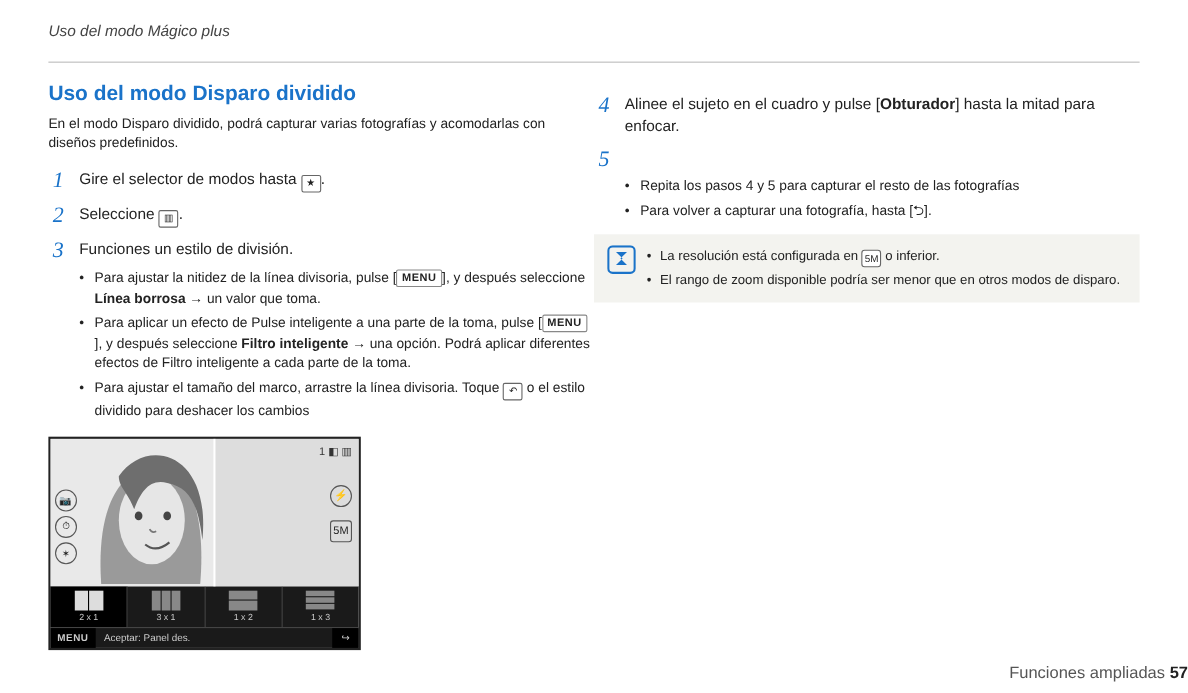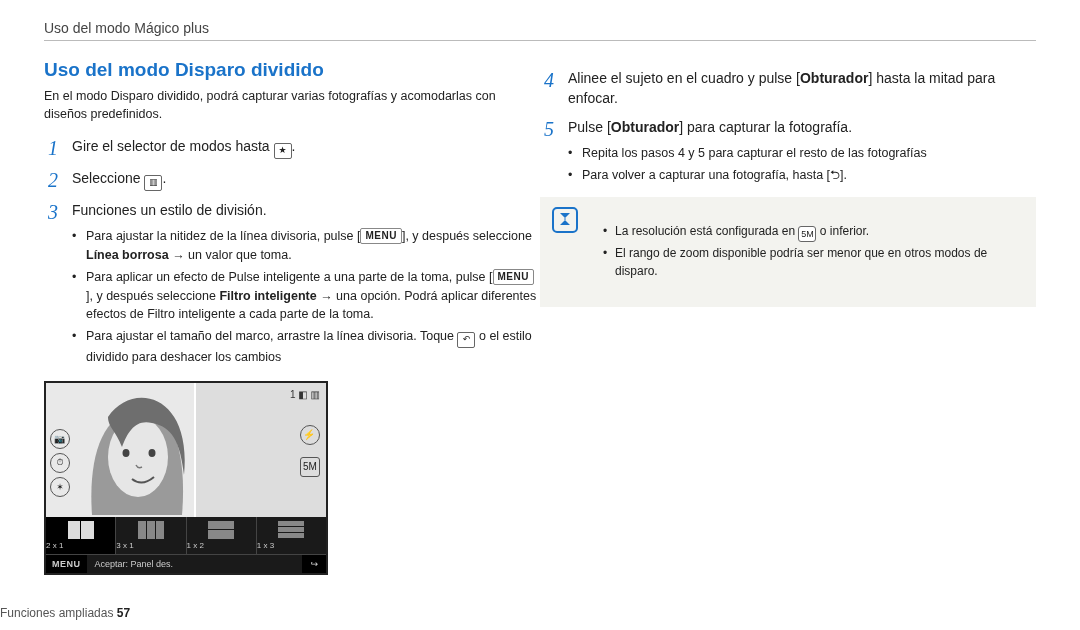--- a/index.html
+++ b/index.html
@@ -1,58 +1,58 @@
 <!DOCTYPE html>
 <html><head>
 <meta charset="utf-8">
 <style>
   html,body{margin:0;padding:0;background:#fff;font-family:"Segoe UI",Arial,sans-serif;color:#222}
   .page{width:1080px;height:630px;position:relative;box-sizing:border-box;padding:20px 44px 0 44px}
-  .header{font-size:14px;color:#444;border-bottom:1px solid #bbb;padding-bottom:4px;margin-bottom:18px}
+  .header{font-size:14px;color:#444;font-style:italic;border-bottom:1px solid #bbb;padding-bottom:20px;margin-bottom:18px}
   .cols{display:flex;}
   .col{flex:1;min-width:0}
   .title{color:#1a73c9;font-weight:700;font-size:19px;margin-bottom:6px}
   .lead{font-size:12.5px;line-height:1.45;margin-bottom:14px}
   .step{display:flex;gap:10px;margin-top:10px}
   .step .num{font-family:Georgia,"Times New Roman",serif;font-style:italic;color:#1a73c9;font-size:20px;line-height:1.1;width:18px;flex:none;text-align:center}
   .step .body{font-size:14px;line-height:1.4}
   .sub{margin:4px 0 0 28px;padding:0;list-style:none}
   .sub li{position:relative;padding-left:14px;font-size:12.5px;line-height:1.5;margin-top:3px}
   .sub li:before{content:"•";position:absolute;left:0;top:0}
   .bold{font-weight:700}
   .menu-box{display:inline-block;border:1px solid #888;border-radius:2px;padding:0 4px;font-size:10px;font-weight:700;letter-spacing:0.5px;vertical-align:1px;line-height:14px}
   .tiny-icon{display:inline-flex;align-items:center;justify-content:center;width:16px;height:14px;border:1px solid #666;border-radius:2px;font-size:9px;vertical-align:-2px;background:#fff}
   .note{display:flex;gap:10px;background:#f3f3ef;padding:10px 12px;font-size:12px;line-height:1.5;margin-top:12px}
   .note-icon{flex:none;width:26px;height:26px}
-  .note ul{margin:15px;padding:0;list-style:none}
+  .note ul{margin:0;padding:0;list-style:none}
   .note li{position:relative;padding-left:12px;margin-bottom:2px}
   .note li:before{content:"•";position:absolute;left:0}
   .screenshot{margin-top:14px;width:280px;border:2px solid #222;background:#f0f0f0;position:relative}
   .ss-top{height:134px;display:flex;position:relative}
   .ss-left{width:148px;background:#e9e9e9;position:relative;border-right:2px solid #fff}
   .ss-right{flex:1;background:#ddd;position:relative}
   .ss-icons-l{position:absolute;left:4px;top:46px;display:flex;flex-direction:column;gap:4px}
   .ss-icons-l span{display:inline-flex;width:18px;height:18px;border:1.5px solid #555;border-radius:50%;align-items:center;justify-content:center;font-size:9px}
   .ss-icons-r{position:absolute;right:6px;top:6px;display:flex;flex-direction:column;gap:6px;align-items:flex-end;color:#333;font-size:10px}
   .ss-icons-r2{position:absolute;right:6px;top:42px;display:flex;flex-direction:column;gap:12px;align-items:center}
   .ss-icons-r2 span{display:inline-flex;width:18px;height:18px;border:1.5px solid #555;border-radius:50%;align-items:center;justify-content:center;font-size:10px}
   .face{position:absolute;left:26px;top:4px;width:120px;height:128px}
   .thumbs{display:flex;background:#1a1a1a}
-  .thumb{flex:1;padding:4px 0;border-right:1px solid #444}
+  .thumb{flex:1;text-align:center;padding:4px 0;border-right:1px solid #444}
   .thumb:last-child{border-right:none}
   .thumb .t-box{margin:0 auto 2px;width:26px;height:18px;display:flex;gap:1px}
   .thumb .t-box div{background:#888;flex:1}
   .thumb.sel .t-box div{background:#ddd}
   .thumb.sel{background:#000}
   .thumb .t-lbl{color:#ccc;font-size:8px}
   .ss-bar{display:flex;align-items:center;background:#1a1a1a;color:#ccc;font-size:9px;border-top:1px solid #444}
   .ss-bar .menu{background:#000;padding:4px 6px;font-weight:700;font-size:9px;letter-spacing:0.5px}
   .ss-bar .mid{flex:1;padding:4px 8px}
   .ss-bar .arr{padding:4px 8px;background:#000}
-  .footer{position:absolute;bottom:10px;left:0;right:0;text-align:left;font-size:12px;color:#555}
+  .footer{position:absolute;bottom:10px;left:0;right:0;text-align:right;font-size:15px;color:#555}
   .footer .pn{font-weight:700;color:#222}
 </style>
 </head>
 <body>
 
 <div class="page">
   <div class="header">Uso del modo Mágico plus</div>
   <div class="cols">
 
     <div class="col">
@@ -148,21 +148,20 @@
     </div>
 
     <div class="col">
       <div class="step">
         <div class="num">4</div>
         <div class="body"><span>Alinee el sujeto en el cuadro y pulse [</span><span class="bold">Obturador</span><span>] hasta la mitad para enfocar.</span></div>
       </div>
 
       <div class="step">
         <div class="num">5</div>
-        <div class="body"><span>Pulse [</span><span class="bold">Obturador</span><span>] para capturar la fotografía.</span></div>
       </div>
       <ul class="sub">
         <li>Repita los pasos 4 y 5 para capturar el resto de las fotografías</li>
         <li><span>Para volver a capturar una fotografía, hasta [</span><span>⮌</span><span>].</span></li>
       </ul>
 
       <div class="note">
         <svg class="note-icon" viewBox="0 0 26 26">
           <rect x="1" y="1" width="24" height="24" rx="4" fill="none" stroke="#1a73c9" stroke-width="2"></rect>
           <path d="M8 6 L18 6 L12 12 L18 18 L8 18 L14 12 Z" fill="#1a73c9"></path>

